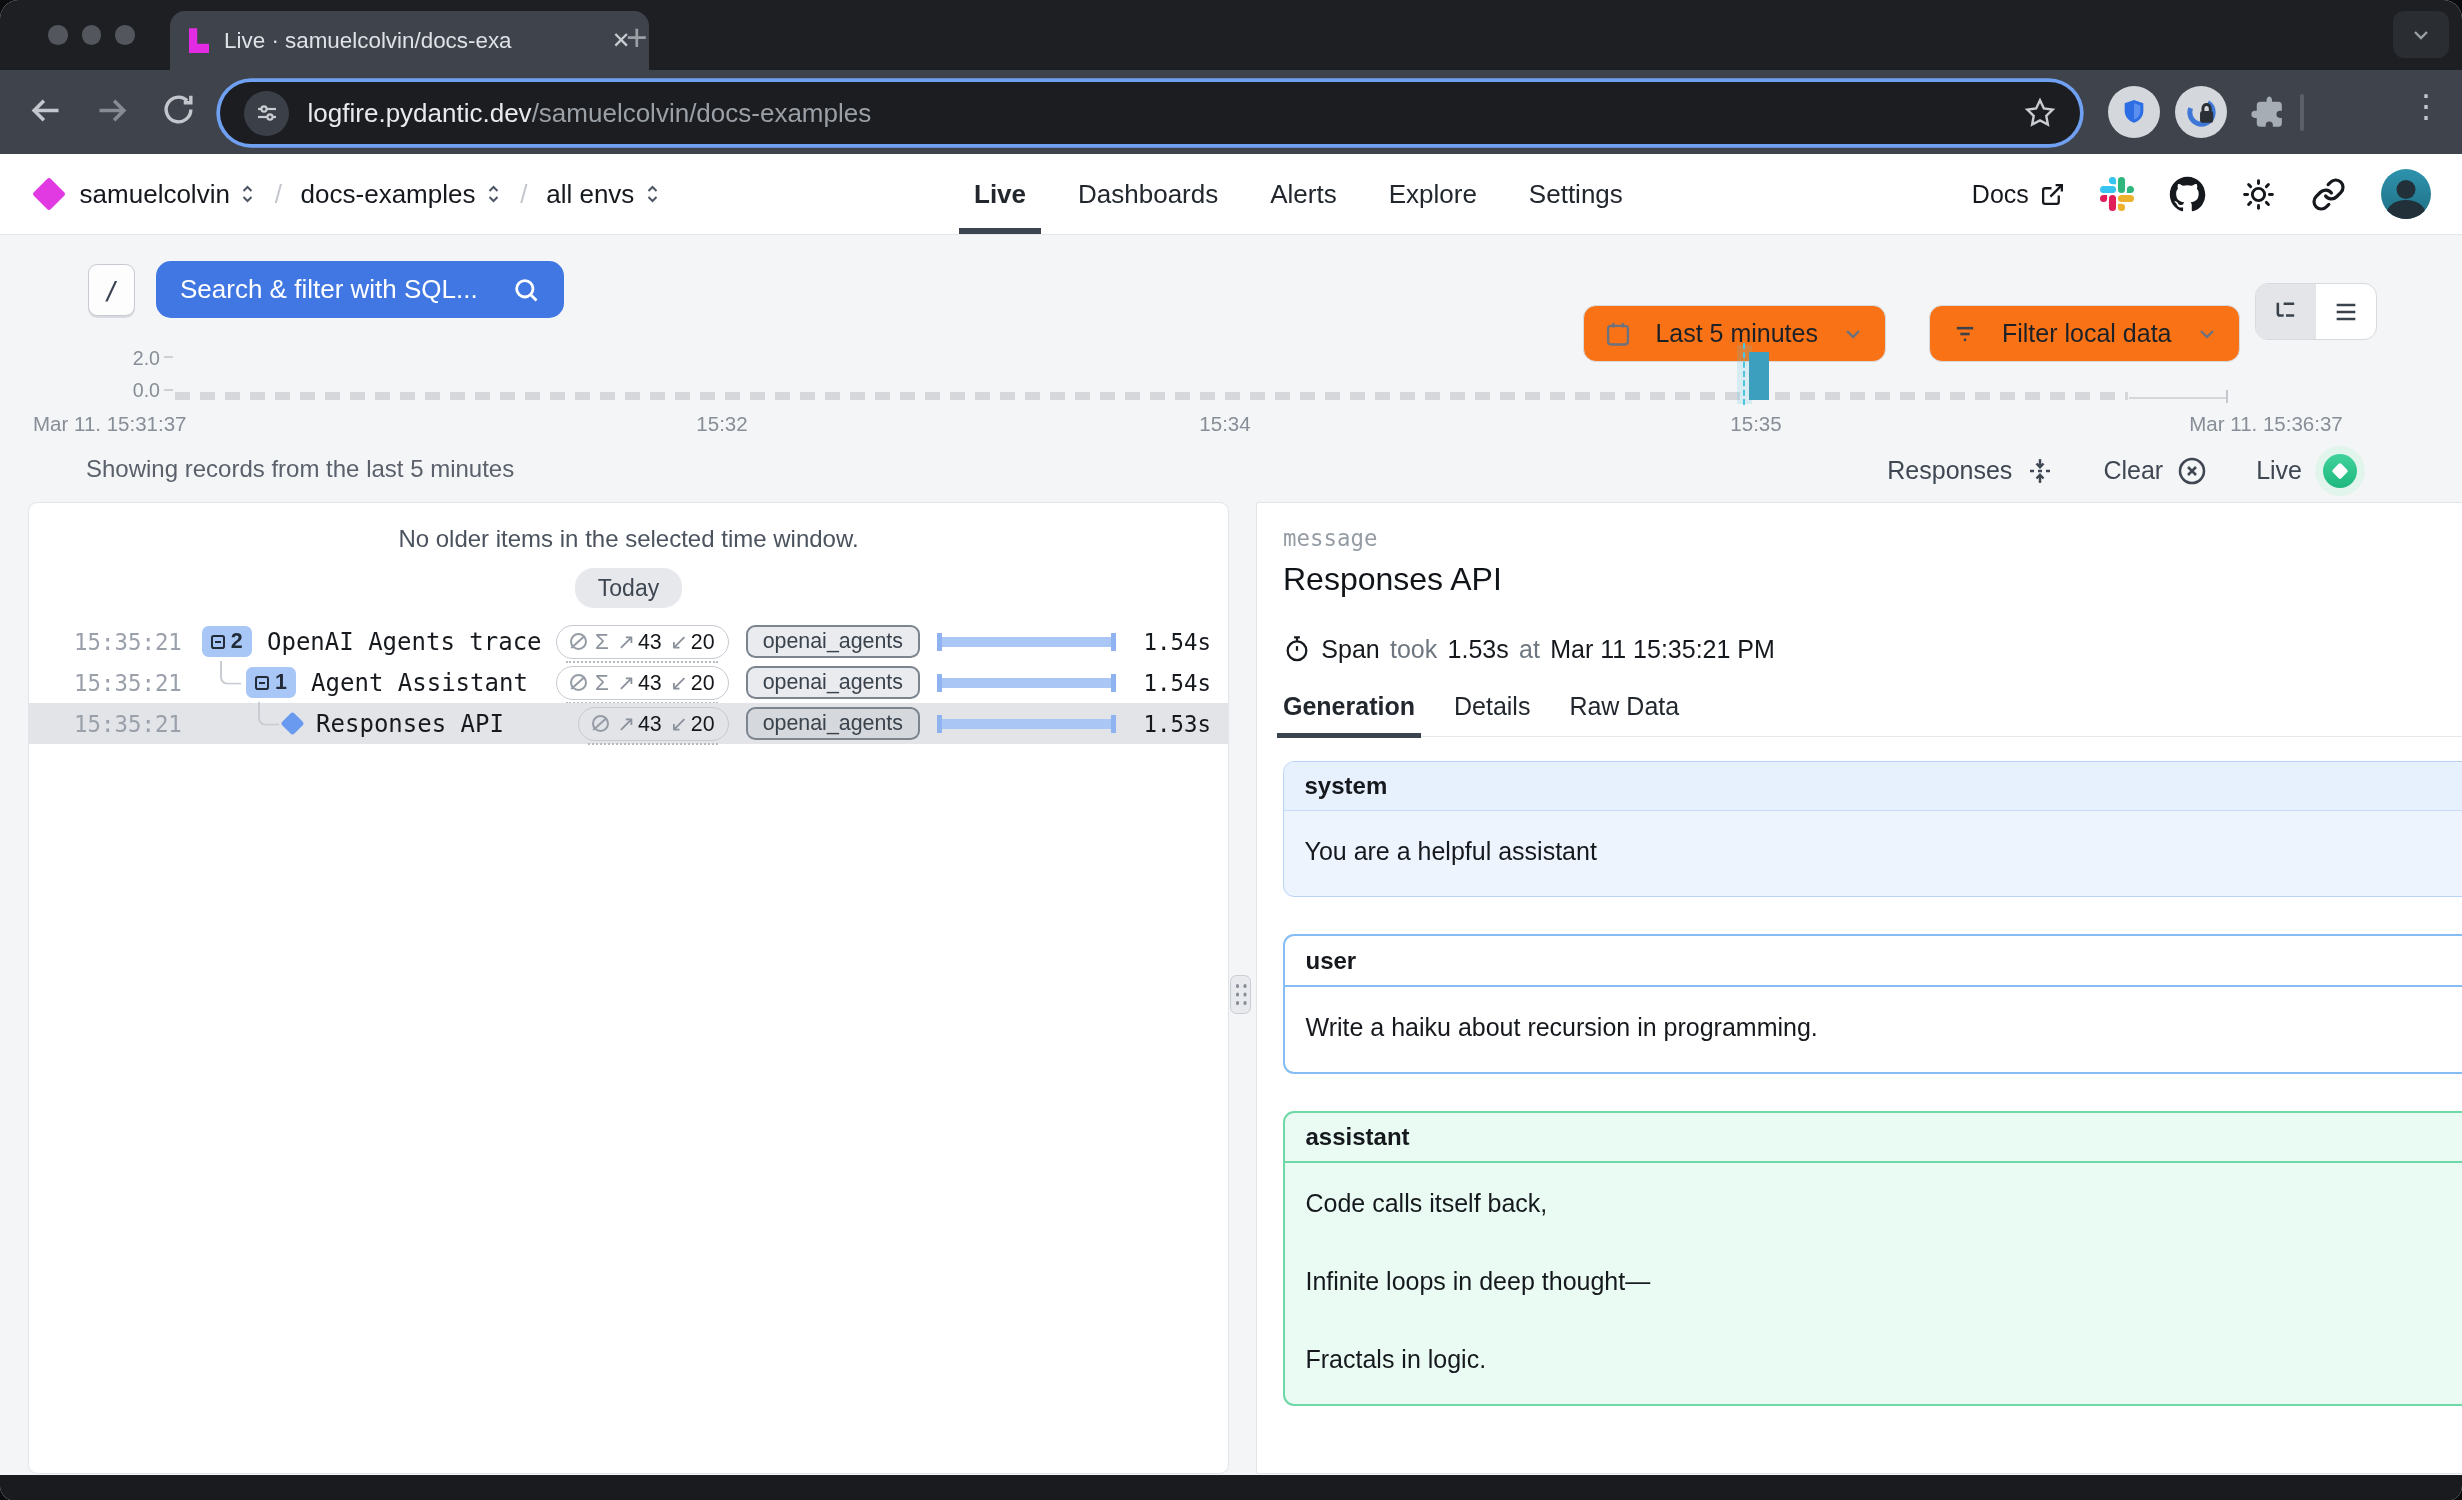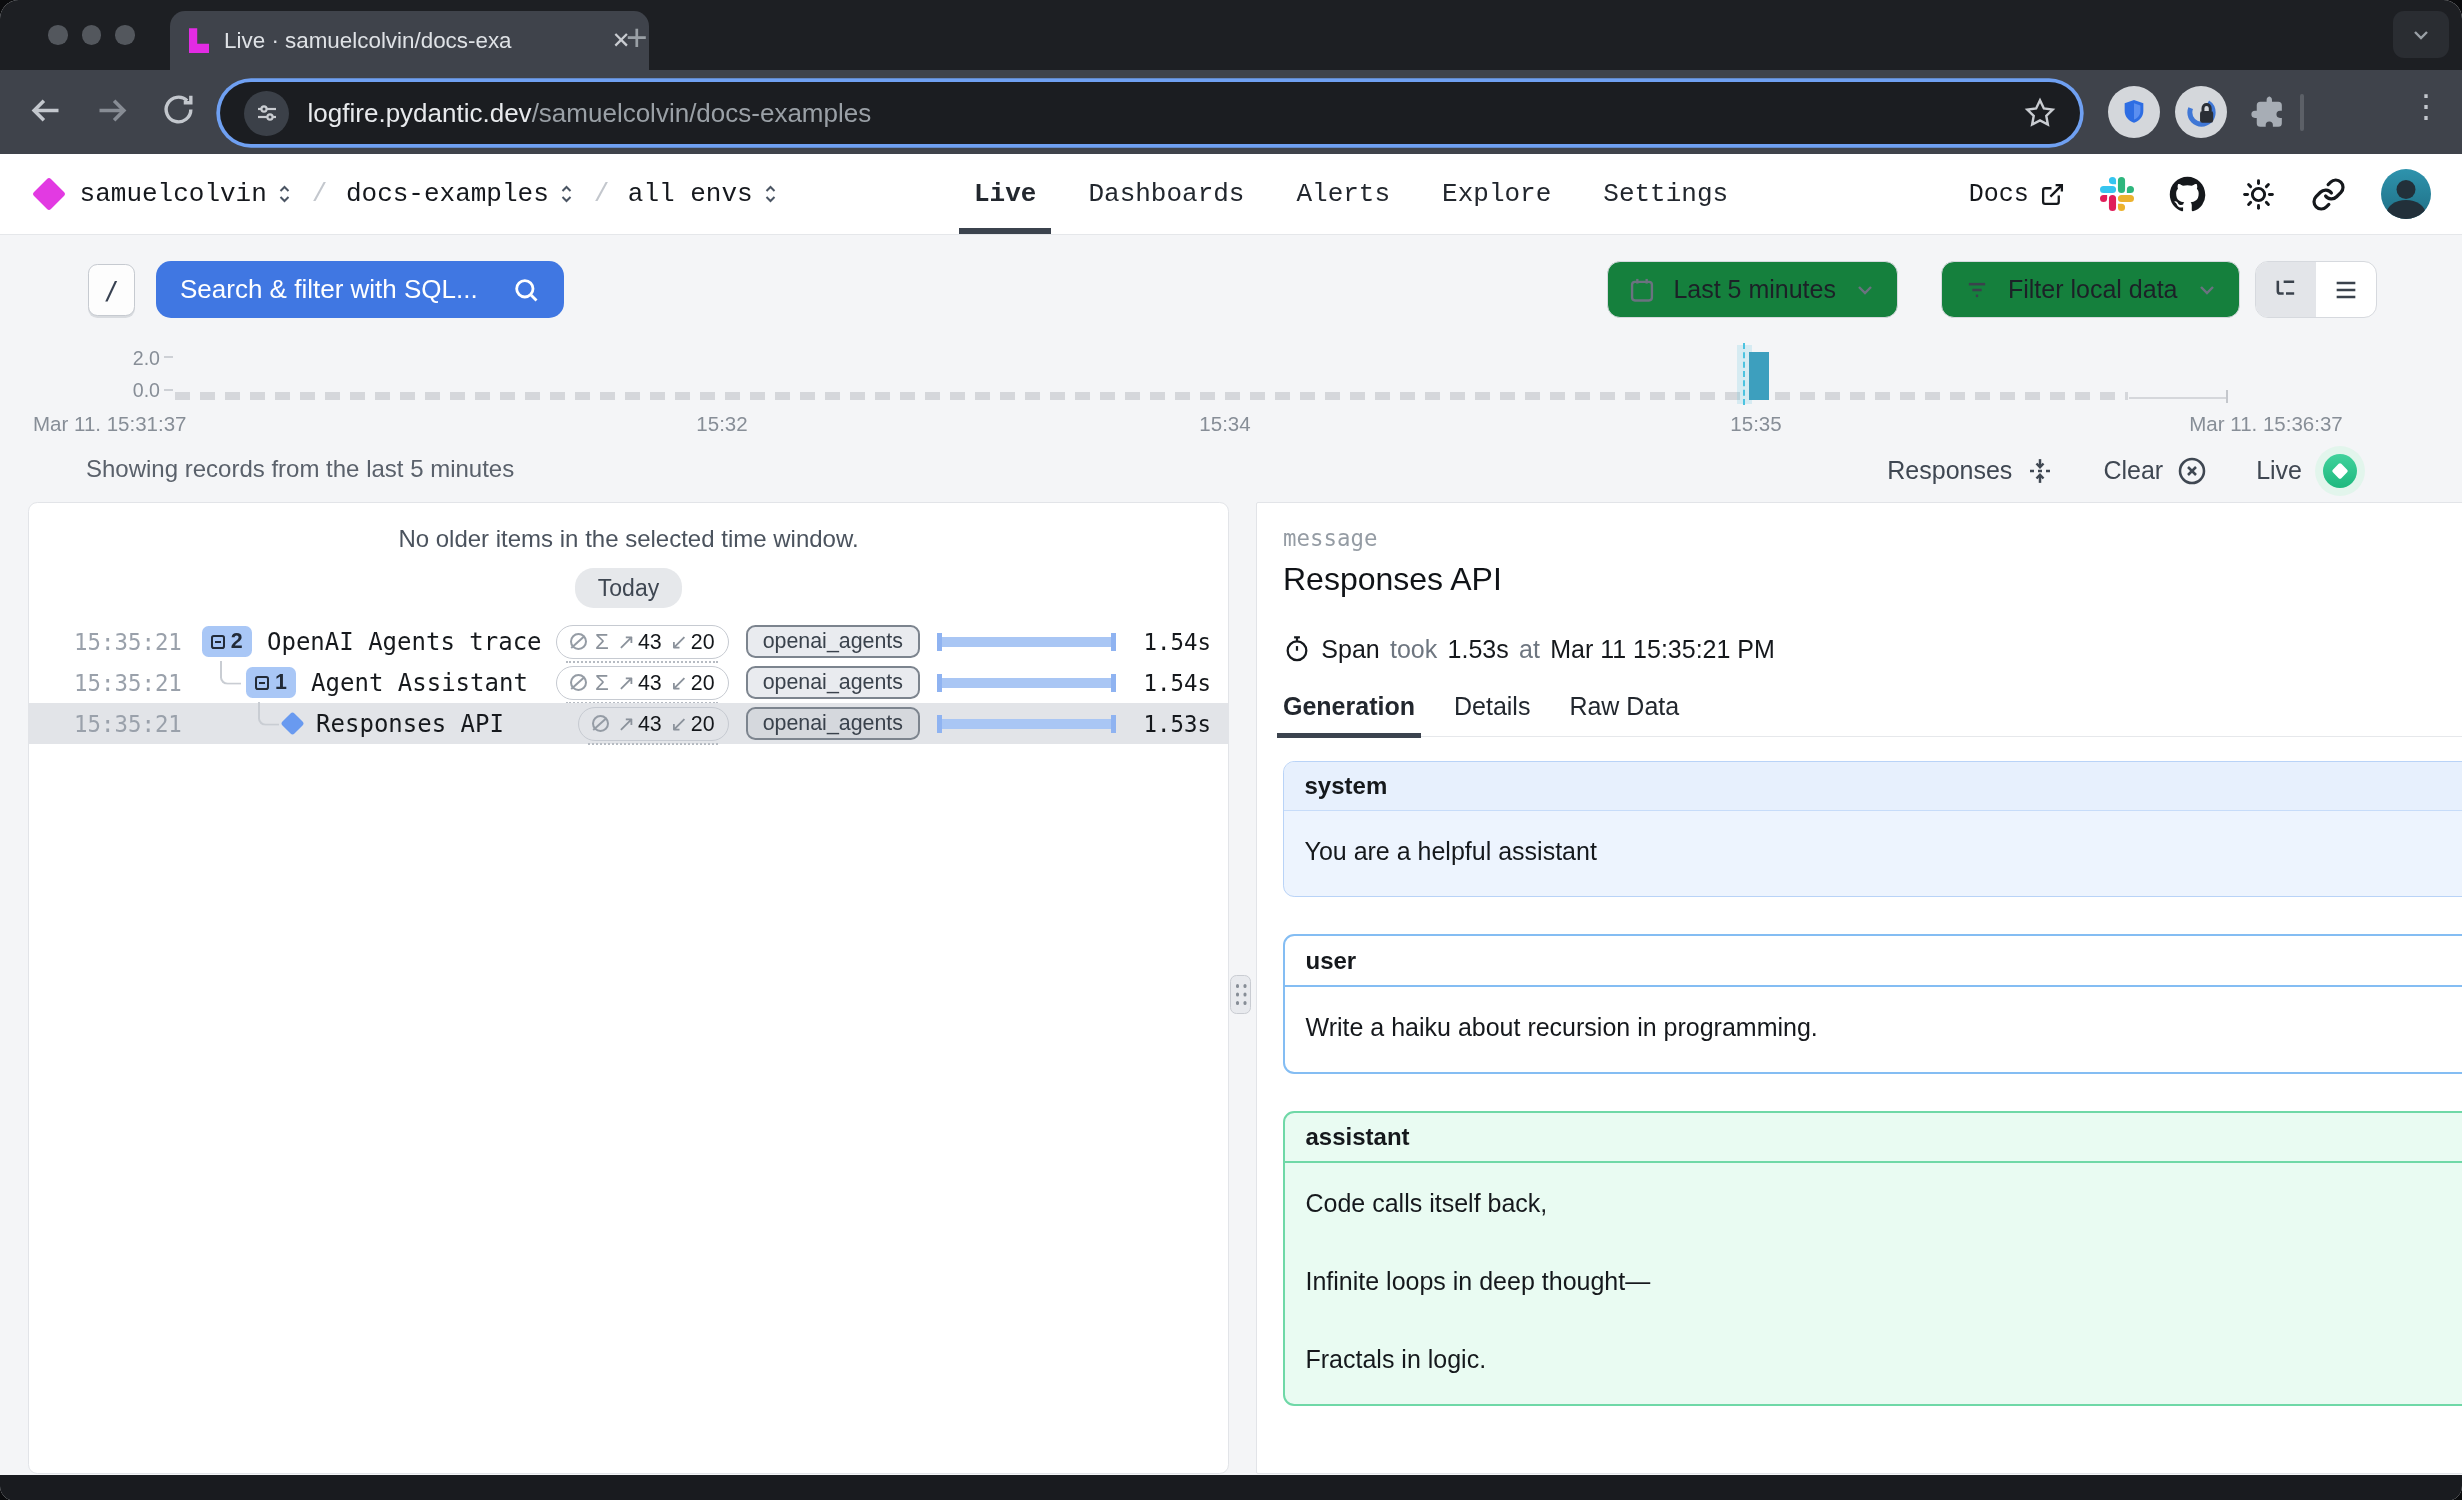--- a/index.html
+++ b/index.html
@@ -44,21 +44,21 @@
   .menu-dots { position:absolute; left:2410px; top:17px; color:#c3c7cd; font-size:32px; letter-spacing:0; }
   .menu-dots::before { content:"⋮"; }
   .avatar { border-radius:50%; overflow:hidden; position:relative; background:linear-gradient(180deg,#2e93ad,#1f6f85); }
   .avatar::before { content:""; position:absolute; left:50%; top:22%; width:38%; height:38%;
                     transform:translateX(-50%); border-radius:50%; background:#22303a; }
   .avatar::after { content:""; position:absolute; left:50%; top:62%; width:78%; height:55%;
                    transform:translateX(-50%); border-radius:50% 50% 0 0; background:#22303a; }
 
   
   .app-header { position:absolute; top:154px; left:0; right:0; height:81px; background:#fff;
-                border-bottom:1.9px solid #e5e7ea;font-family:Liberation Mono, monospace; }
+                border-bottom:1.9px solid #e5e7ea; }
   .crumbs { position:absolute; left:37px; top:0; bottom:0; display:flex; align-items:center; gap:18.6px; }
   .logo-diamond { width:24px; height:24px; background:#e23ae2; transform:rotate(45deg); border-radius:2.8px; }
   .crumb { display:flex; align-items:center; gap:9.3px; font-size:26px; color:#15181d; }
   .crumb-sep { color:#c3c7cd; font-size:26px; }
   .crumb-sep::before { content:"/"; }
   .updown { color:#4b5563; display:flex; }
   .main-nav { position:absolute; left:974px; top:0; bottom:0; display:flex; gap:52px; }
   .nav-item { position:relative; display:flex; align-items:center; font-size:26px; color:#22272e; }
   .nav-item.active { font-weight:700; }
   .nav-item.active::after { content:""; position:absolute; left:-15px; right:-15px; bottom:0;
@@ -69,22 +69,22 @@
   
   .keycap { position:absolute; left:88px; top:264px; width:47px; height:52px; background:#fdfdfd;
             border:1.9px solid #c6cad0; border-radius:9.3px; box-shadow:0 1.9px 0 #d8dbdf;
             display:flex; align-items:center; justify-content:center; font-size:25px; color:#374151;
             font-family:"DejaVu Sans Mono",monospace; }
   .searchbtn { position:absolute; left:156px; top:261px; width:408px; height:57px; background:#4077e2;
                border:none; border-radius:15px; color:#fff; font-size:26px; display:flex;
                align-items:center; justify-content:space-between; padding:0 24px;
                font-family:"Liberation Sans",sans-serif; }
   .tb-right { position:absolute; right:85px; top:261px; display:flex; align-items:center; }
-  .ctrl-btn { height:57px; background:#15803d; border:1.9px solid #d6d9de; border-radius:13px;
-              display:flex; align-items:center; gap:17px; padding:0 20.5px; font-size:25px; color:#1c2127; }
+  .ctrl-btn { height:57px; background:#f97316; border:1.9px solid #d6d9de; border-radius:13px;
+              display:flex; align-items:center; gap:23px; padding:0 20.5px; font-size:25px; color:#1c2127;margin-top:44px; }
   .ctrl-btn .chev { color:#6b7280; }
   .viewtog { margin-left:15px; height:57px; border:1.9px solid #d6d9de; border-radius:13px;
              overflow:hidden; display:flex; background:#fff; }
   .viewtog .seg { width:60px; display:flex; align-items:center; justify-content:center; color:#3a424c; }
   .viewtog .seg.active { background:#e3e5e9; }
 
   
   .timeline { position:absolute; top:345px; left:0; right:0; height:98px; font-size:19.6px; color:#878e97; }
   .ylab { position:absolute; width:65px; text-align:right; left:95px; }
   .ytick { position:absolute; width:9.3px; height:1.9px; background:#cdd0d5; left:164px; }

